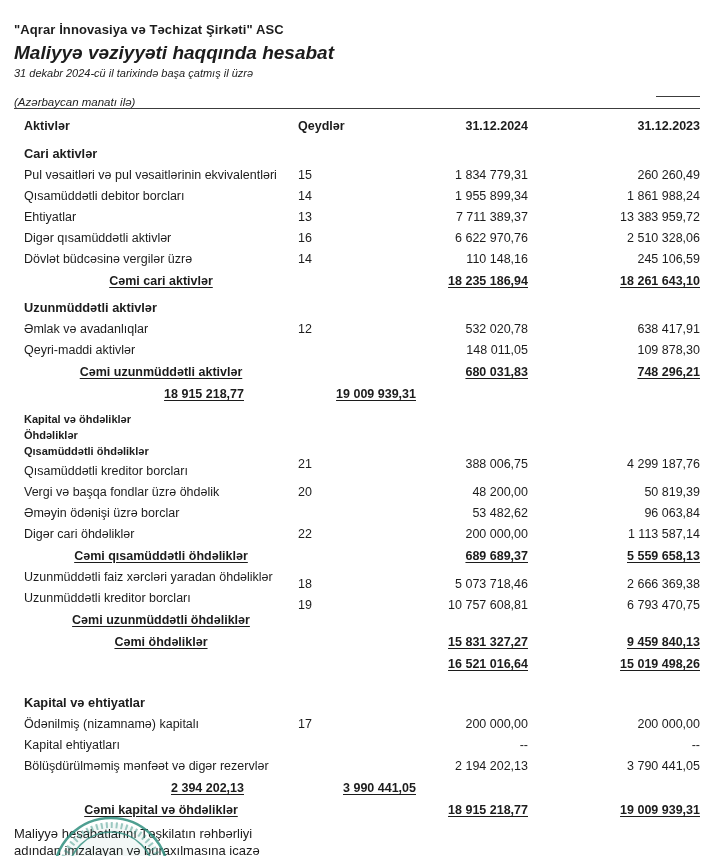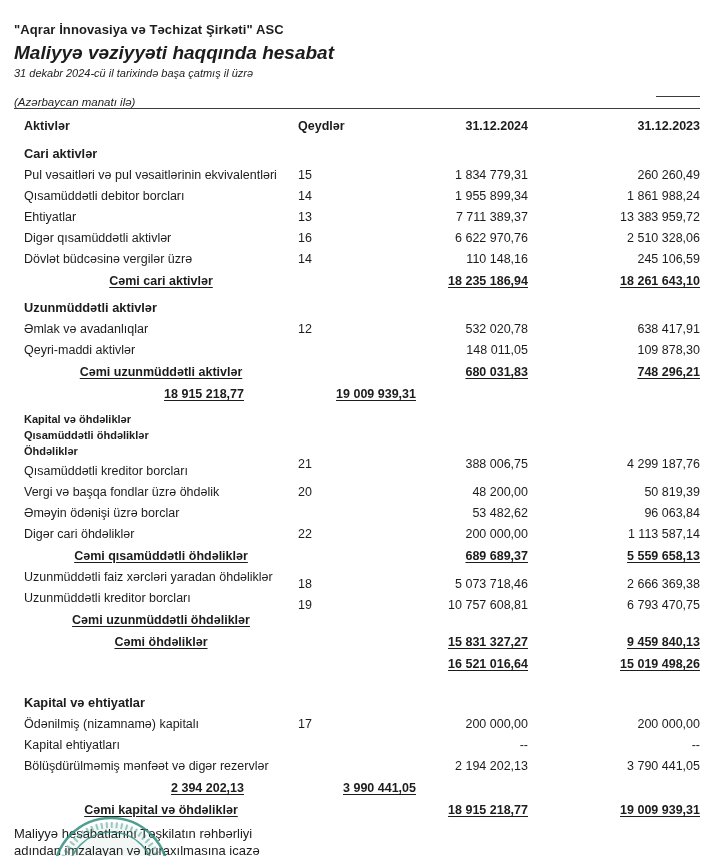--- a/index.html
+++ b/index.html
@@ -142,27 +142,27 @@
         <span class="c-v y24">18 915 218,77</span>
         <span class="c-v y23">19 009 939,31</span>
       </div>
       <div class="row stack-first">
         <span class="c-label">Kapital və öhdəliklər</span>
         <span class="c-note"></span>
         <span class="c-v y24"></span>
         <span class="c-v y23"></span>
       </div>
       <div class="row stack">
+        <span class="c-label">Öhdəliklər</span>
+        <span class="c-note"></span>
+        <span class="c-v y24"></span>
+        <span class="c-v y23"></span>
+      </div>
+      <div class="row stack">
         <span class="c-label">Qısamüddətli öhdəliklər</span>
-        <span class="c-note"></span>
-        <span class="c-v y24"></span>
-        <span class="c-v y23"></span>
-      </div>
-      <div class="row stack">
-        <span class="c-label">Öhdəliklər</span>
         <span class="c-note"></span>
         <span class="c-v y24"></span>
         <span class="c-v y23"></span>
       </div>
       <div class="row item vals-high">
         <span class="c-label">Qısamüddətli kreditor borcları</span>
         <span class="c-note">21</span>
         <span class="c-v y24">388 006,75</span>
         <span class="c-v y23">4 299 187,76</span>
       </div>

